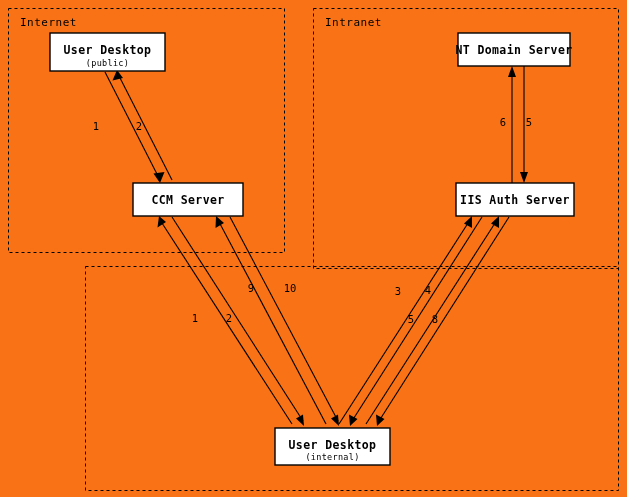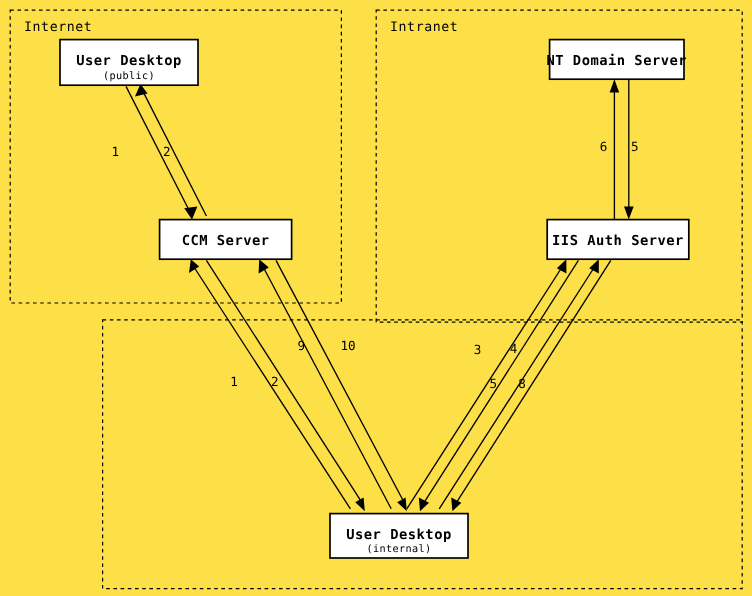--- a/index.html
+++ b/index.html
@@ -4,21 +4,21 @@
 <style>
   html, body {
     margin: 0;
     padding: 0;
     background: #ffffff;
   }
   #diagram-root {
     position: relative;
     width: 627px;
     height: 497px;
-    background: #fde047;
+    background: #f97316;
     font-family: "DejaVu Sans Mono", "Liberation Mono", monospace;
     overflow: hidden;
   }
   svg#diagram-svg {
     position: absolute;
     top: 0; left: 0;
     width: 627px;
     height: 497px;
   }
   .zone-rect {

